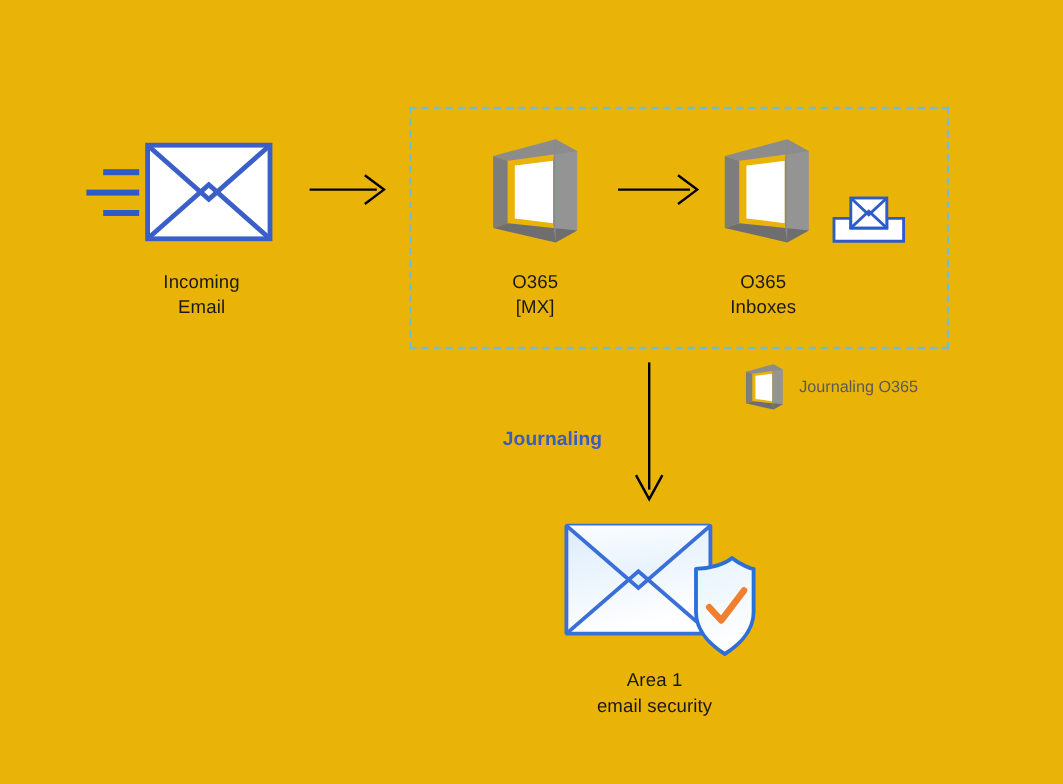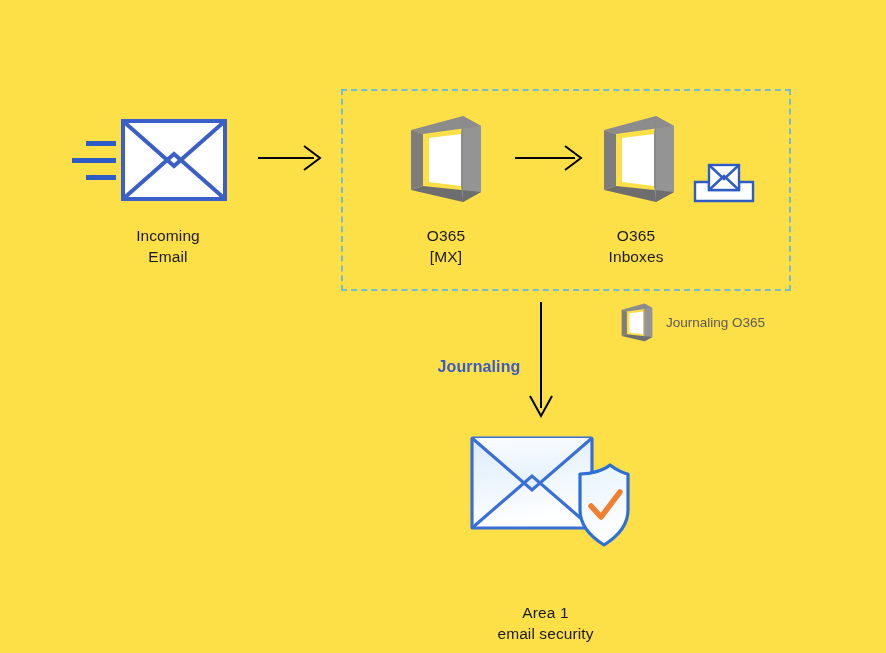--- a/index.html
+++ b/index.html
@@ -11,40 +11,40 @@
   body {
     font-family: "Liberation Sans", sans-serif;
     width: 886px;
     height: 653px;
     overflow: hidden;
   }
   #diagram {
     position: relative;
     width: 886px;
     height: 653px;
-    background: #fde047;
+    background: #eab308;
   }
   .node {
     position: absolute;
   }
   .label {
     position: absolute;
     text-align: center;
     color: #1a1a1a;
     font-size: 15.5px;
     line-height: 1.35;
     font-family: "Liberation Sans", sans-serif;
     white-space: pre-line;
     letter-spacing: 0.1px;
   }
   .label-journaling {
     color: #3b5bc4;
     font-size: 16px;
     font-weight: bold;
-    text-align: center;
+    text-align: left;
   }
   .legend-label {
     position: absolute;
     color: #5a5a5a;
     font-size: 13.5px;
     font-family: "Liberation Sans", sans-serif;
     white-space: nowrap;
   }
   .dashed-box {
     position: absolute;
@@ -186,16 +186,16 @@
       <path d="M 112 42
                C 124 42 136 38 142 33
                C 148 38 158 42 160 42
                L 160 78
                C 160 96 144 108 136 113
                C 128 108 112 96 112 78 Z" fill="url(#shieldGrad)" stroke="#2d6fd8" stroke-width="3.2" stroke-linejoin="round"></path>
 
       <path d="M 123 74 L 133 85 L 152 60" fill="none" stroke="#f08030" stroke-width="5.5" stroke-linecap="round" stroke-linejoin="round"></path>
     </svg>
   </div>
-  <div class="label" style="left:463px; top:558px; width:165px;margin-top:45px;">Area 1
+  <div class="label" style="left:463px; top:558px; width:165px;">Area 1
 email security</div>
 
 </div>
 
 </body></html>

